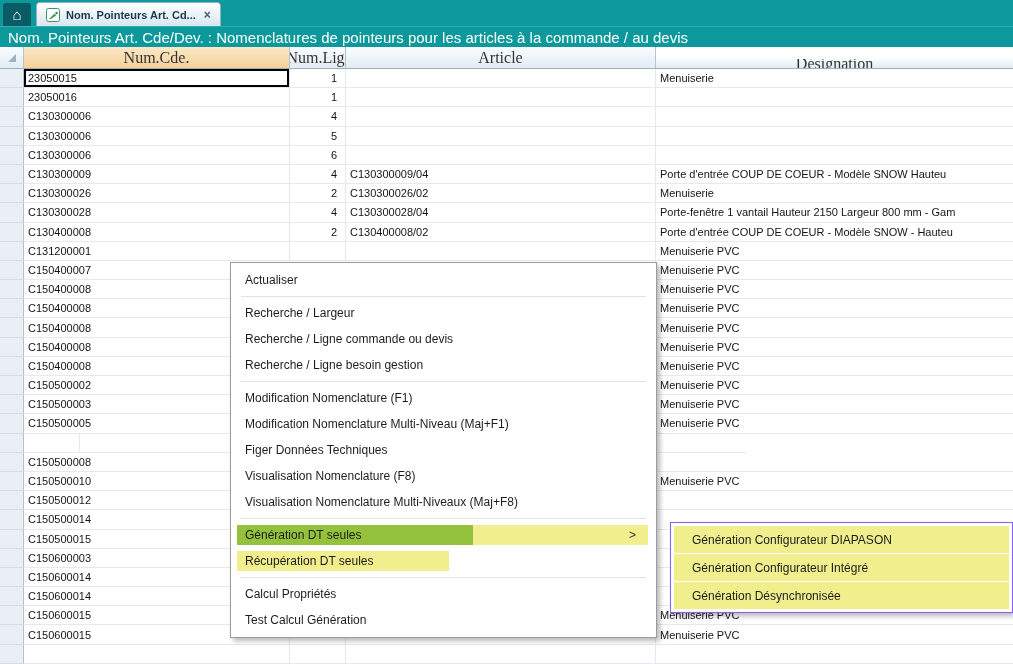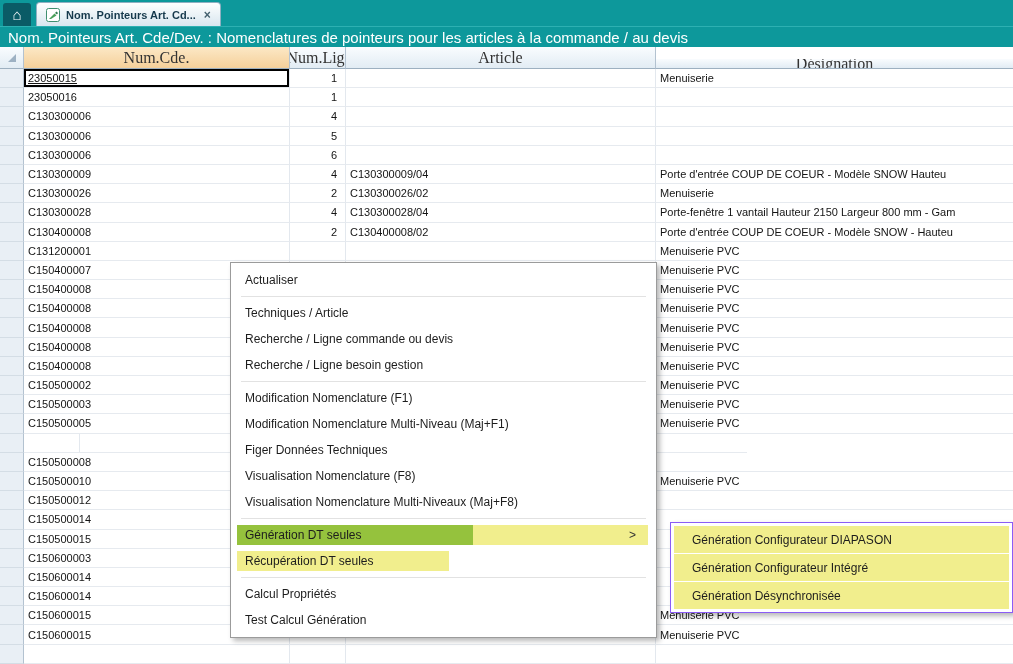--- a/index.html
+++ b/index.html
@@ -28,21 +28,21 @@
   .corner-tri { width:0; height:0; border-right:8px solid #9db1c3; border-top:8px solid transparent; }
   .brow { display:flex; height:19.2px; }
   .bcell { border-right:1px solid #e3e8ee; border-bottom:1px solid #e6eaef; font-size:11px; color:#141414;
            display:flex; align-items:center; padding:0 4px; overflow:hidden; white-space:nowrap; }
   .selcol { background:#e9eff5; border-right:1px solid #b3c2d0; border-bottom:1px solid #d4dde5; }
   .c0 { width:24px; flex:none; }
   .c1 { width:266px; flex:none; }
   .c2 { width:56px; flex:none; justify-content:flex-end; padding-right:8px; }
   .c3 { width:310px; flex:none; }
   .c4 { width:357px; flex:none; border-right:none; }
-  .selected { box-shadow: inset 0 0 0 2px #000; text-decoration: underline; }
+  .selected { box-shadow: inset 0 0 0 2px #000; }
 
   
   .menu { position:absolute; left:230px; top:262px; width:427px; background:#fff; border:1px solid #9b9b9b;
           box-shadow:3px 3px 5px rgba(0,0,0,.28); padding:4px 2px; }
   .mi { height:26px; display:flex; align-items:center; font-size:12px; color:#1d1d1d; padding:0 6px 0 4px; }
   .mi-label { padding:3px 8px; white-space:nowrap; }
   .mi-label.hl-green { background:#95c23d; width:236px; }
   .mi-label.hl-yellow { background:#f1ee8d; width:212px; }
   .mi-tail { flex:1; align-self:stretch; margin:3px 0; display:flex; align-items:center; justify-content:flex-end; padding-right:12px; }
   .mi-tail.hl-yellow { background:#f1ee8d; }
@@ -311,21 +311,21 @@
         </div>
       </div>
   </div>
 
   <div class="menu">
       <div class="mi">
         <span class="mi-label">Actualiser</span>
       </div>
       <div class="msep"></div>
       <div class="mi">
-        <span class="mi-label">Techniques / Article</span>
+        <span class="mi-label">Recherche / Largeur</span>
       </div>
       <div class="mi">
         <span class="mi-label">Recherche / Ligne commande ou devis</span>
       </div>
       <div class="mi">
         <span class="mi-label">Recherche / Ligne besoin gestion</span>
       </div>
       <div class="msep"></div>
       <div class="mi">
         <span class="mi-label">Modification Nomenclature (F1)</span>

